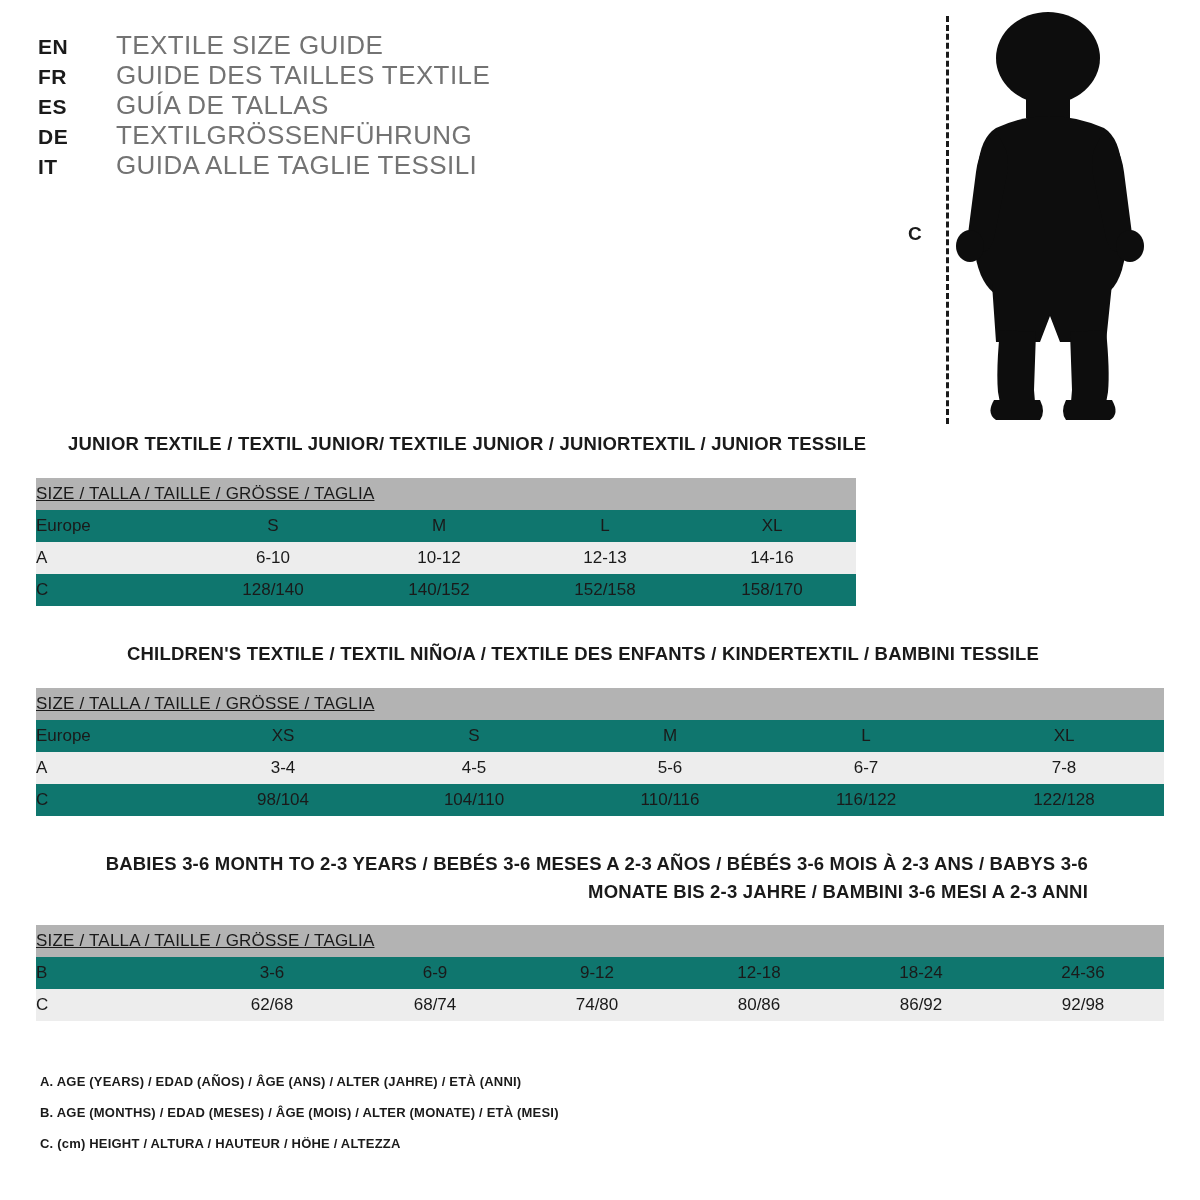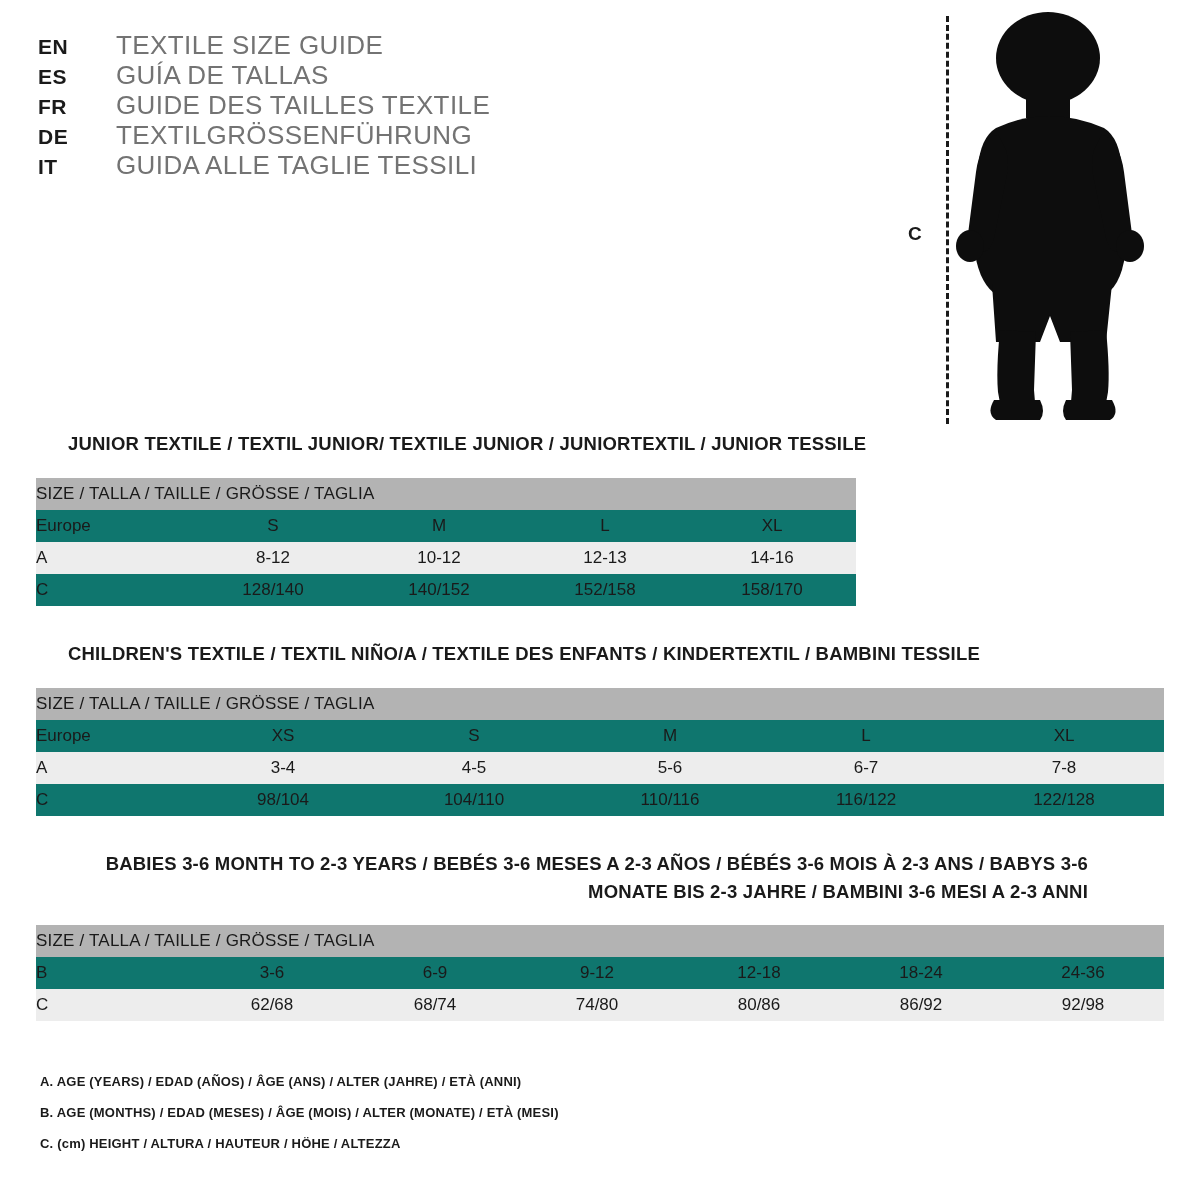--- a/index.html
+++ b/index.html
@@ -107,20 +107,21 @@
     vertical-align: middle;
     font-weight: 400;
   }
   .hdr-band td {
     background: #b3b3b3;
     font-weight: 700;
     font-size: 17px;
     padding-left: 8px;
     letter-spacing: 0.2px;
     height: 30px;
+    text-decoration: underline;
   }
   .row-alt td { background: #ededed; }
   .row-plain td { background: #0f766e; }
   .cell-left {
     padding-left: 8px;
     text-align: left;
   }
   .cell-center { text-align: center; }
 
   
@@ -143,26 +144,26 @@
 <body>
 
 <div class="page">
 
   <div class="lang-block">
     <div class="lang-row">
       <span class="lang-code">EN</span>
       <span class="lang-title">TEXTILE SIZE GUIDE</span>
     </div>
     <div class="lang-row">
+      <span class="lang-code">FR</span>
+      <span class="lang-title">GUIDE DES TAILLES TEXTILE</span>
+    </div>
+    <div class="lang-row">
       <span class="lang-code">ES</span>
       <span class="lang-title">GUÍA DE TALLAS</span>
-    </div>
-    <div class="lang-row">
-      <span class="lang-code">FR</span>
-      <span class="lang-title">GUIDE DES TAILLES TEXTILE</span>
     </div>
     <div class="lang-row">
       <span class="lang-code">DE</span>
       <span class="lang-title">TEXTILGRÖSSENFÜHRUNG</span>
     </div>
     <div class="lang-row">
       <span class="lang-code">IT</span>
       <span class="lang-title">GUIDA ALLE TAGLIE TESSILI</span>
     </div>
   </div>
@@ -214,36 +215,36 @@
       </tr>
       <tr class="row-plain">
         <td class="cell-left">Europe</td>
         <td class="cell-center">S</td>
         <td class="cell-center">M</td>
         <td class="cell-center">L</td>
         <td class="cell-center">XL</td>
       </tr>
       <tr class="row-alt">
         <td class="cell-left">A</td>
-        <td class="cell-center">8-12</td>
+        <td class="cell-center">6-10</td>
         <td class="cell-center">10-12</td>
         <td class="cell-center">12-13</td>
         <td class="cell-center">14-16</td>
       </tr>
       <tr class="row-plain">
         <td class="cell-left">C</td>
         <td class="cell-center">128/140</td>
         <td class="cell-center">140/152</td>
         <td class="cell-center">152/158</td>
         <td class="cell-center">158/170</td>
       </tr>
     </tbody>
   </table>
 
-  <div class="section-title" style="left:40px; top:640px; width:1000px;">CHILDREN'S TEXTILE / TEXTIL NIÑO/A / TEXTILE DES ENFANTS / KINDERTEXTIL / BAMBINI TESSILE</div>
+  <div class="section-title" style="left:55px; top:640px; width:1000px;text-align:center;">CHILDREN'S TEXTILE / TEXTIL NIÑO/A / TEXTILE DES ENFANTS / KINDERTEXTIL / BAMBINI TESSILE</div>
 
   <table class="size-table" style="left:36px; top:688px; width:1128px;">
     <colgroup>
       <col style="width:154px">
         <col style="width:186px">
         <col style="width:196px">
         <col style="width:196px">
         <col style="width:196px">
         <col style="width:200px">
     </colgroup>

